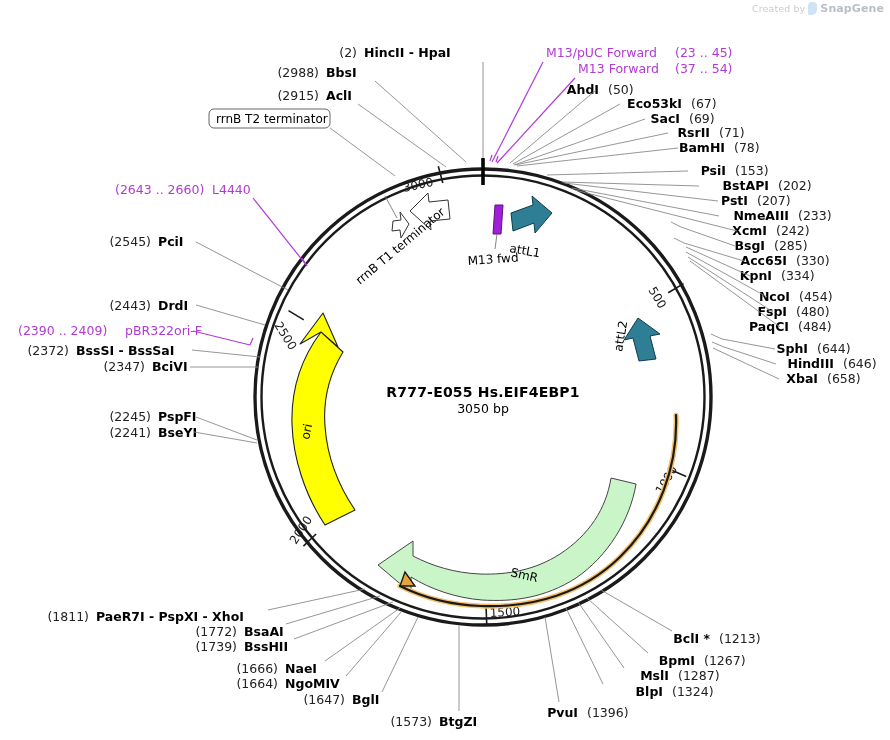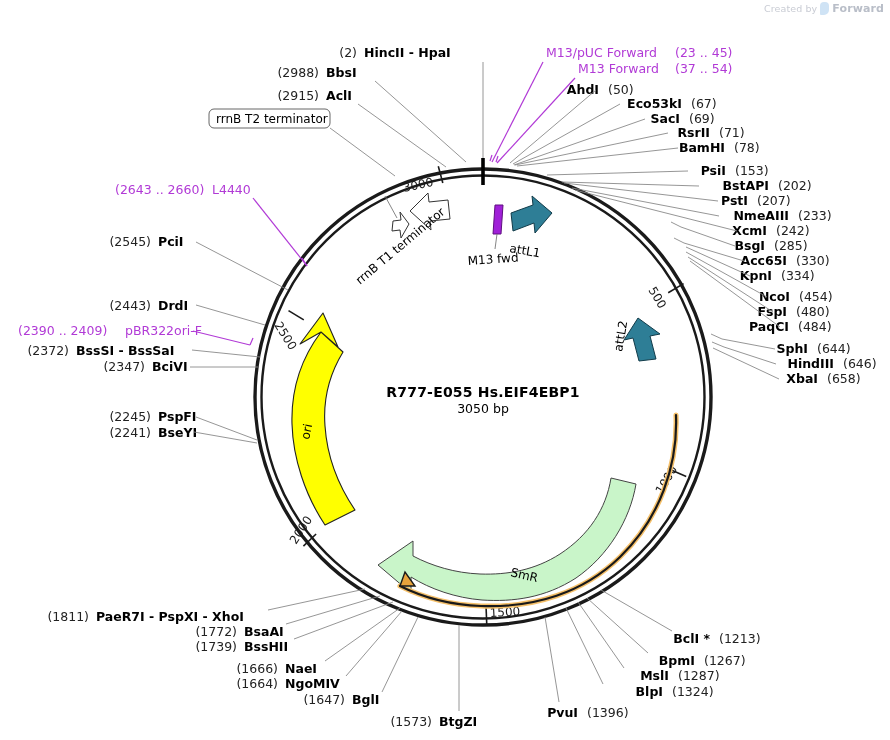--- a/index.html
+++ b/index.html
@@ -65,21 +65,21 @@
   .term-box { fill: none; stroke: #555; stroke-width: 0.9; }
 </style>
 </head>
 <body>
 
 <div id="map-root">
 
   <div class="wm">
     <span>Created by</span>
     <span class="wm-logo"></span>
-    <span class="wm-brand">Forward</span>
+    <span class="wm-brand">SnapGene</span>
   </div>
 
   <svg id="plasmid-svg" viewBox="0 0 890 740">
 
     <g>
       <circle cx="483" cy="397" r="228" fill="none" stroke="#1a1a1a" stroke-width="3.4"></circle>
       <circle cx="483" cy="397" r="221.5" fill="none" stroke="#1a1a1a" stroke-width="2.4"></circle>
     </g>
 
     <line x1="483" y1="158" x2="483" y2="185" stroke="#000" stroke-width="3.6"></line>

